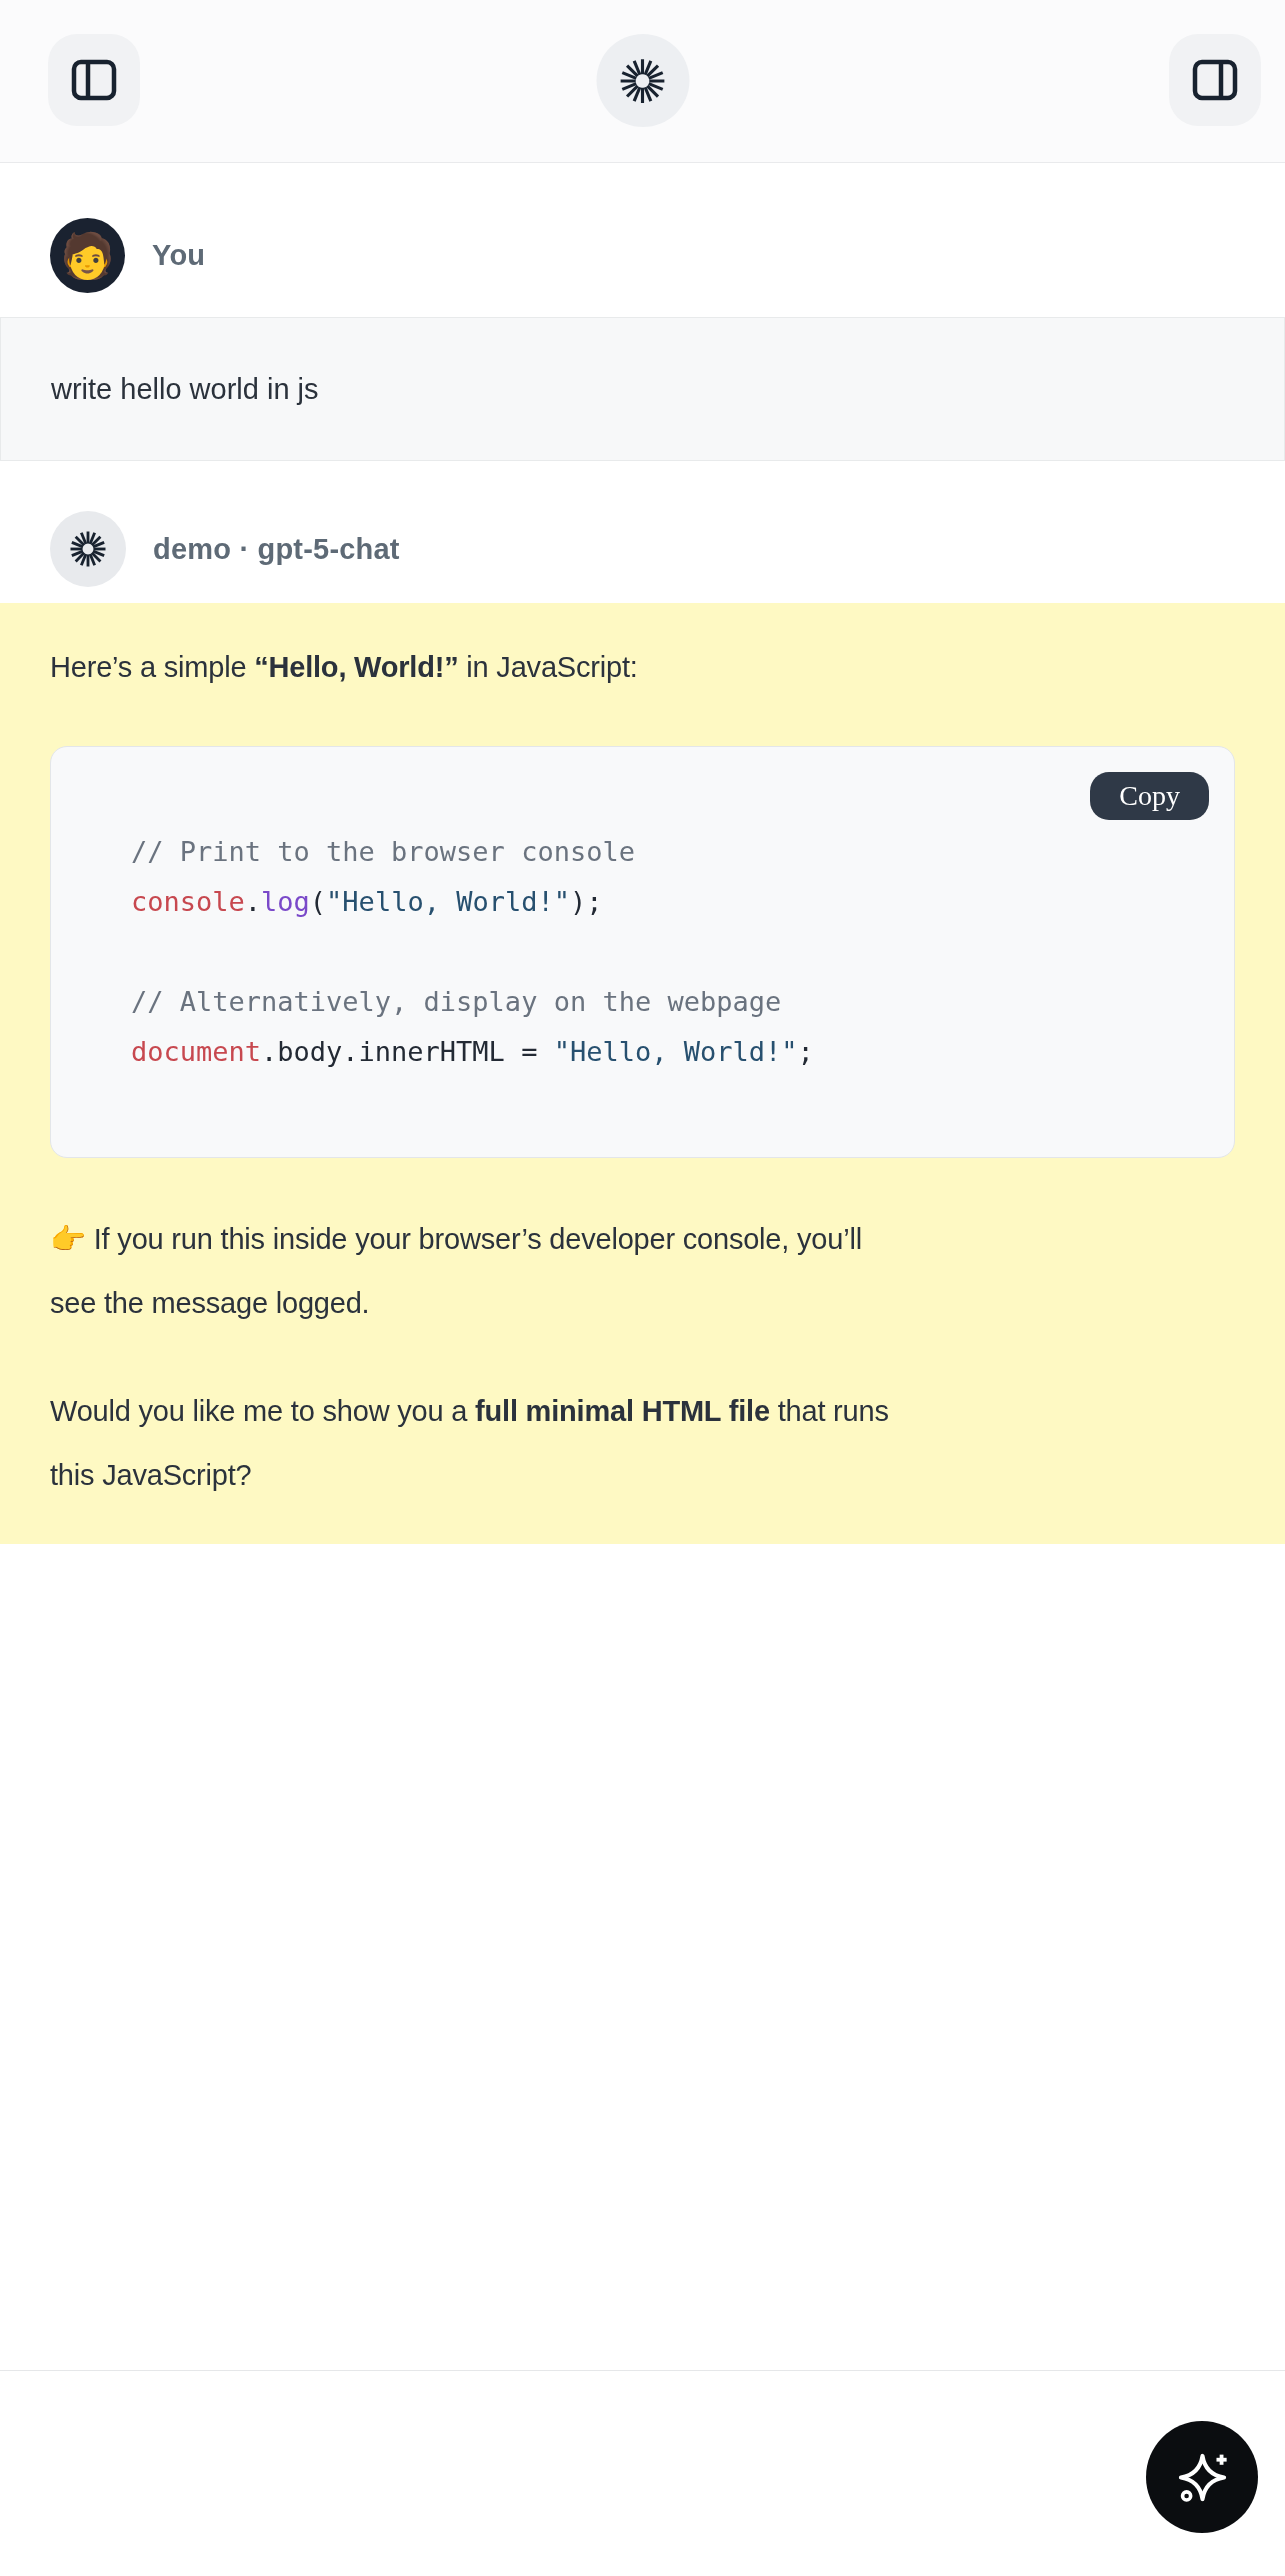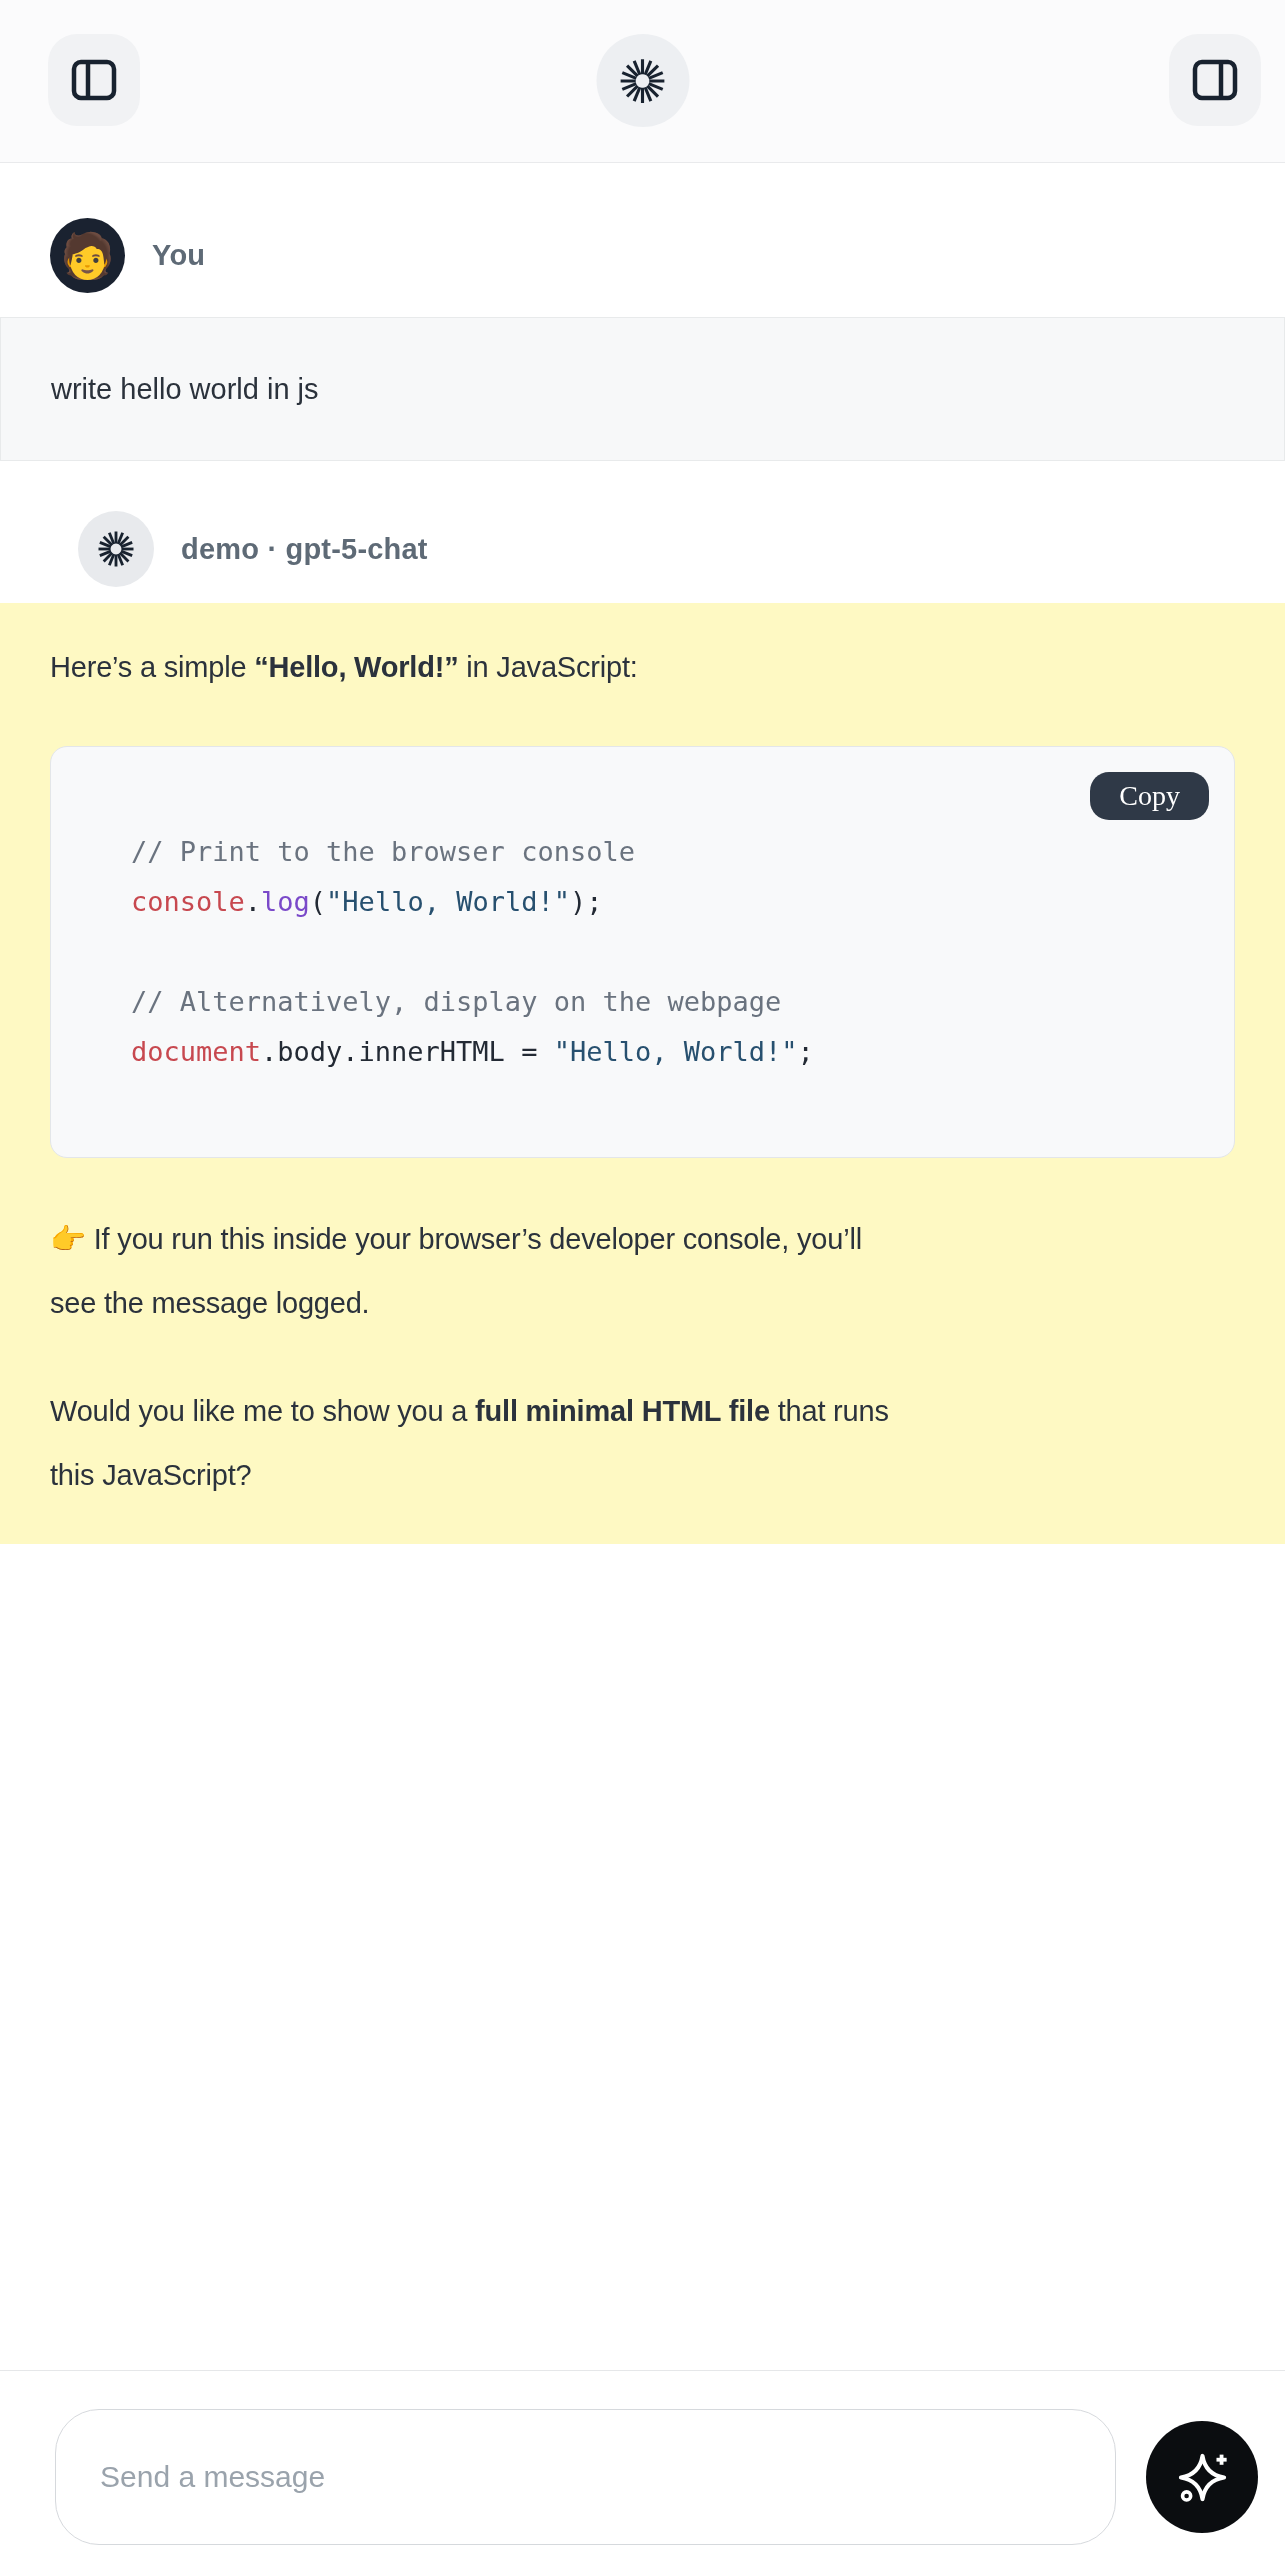--- a/index.html
+++ b/index.html
@@ -21,21 +21,21 @@
   .hbtn.right{right:24px;}
   .hcircle{
     position:absolute;top:34px;left:50%;transform:translateX(-50%);
     width:93px;height:93px;border-radius:50%;background:#edeff2;border:none;
     display:flex;align-items:center;justify-content:center;cursor:pointer;padding:0;
   }
   .icon-dark{stroke:#18222f;}
   
   .row{display:flex;align-items:center;gap:27px;padding:0 50px;}
   .row.user{margin-top:55px;}
-  .row.assistant{margin-top:50px;margin-left:28px;}
+  .row.assistant{margin-top:50px;}
   .avatar{
     width:75px;height:75px;border-radius:50%;background:#1a2230;
     display:flex;align-items:center;justify-content:center;flex:0 0 auto;
     font-size:44px;line-height:1;
   }
   .avatar.bot{width:76px;height:76px;background:#e8eaed;}
   .sender{font-size:29px;font-weight:700;color:#5e6a76;letter-spacing:0.2px;}
   
   .user-band{
     margin-top:24px;background:#f7f8f9;border:1px solid #e8eaeb;
@@ -187,21 +187,20 @@
   </div>
 
   <div class="followup">
     <div class="md-line"><span>Would you like me to show you a </span><b>full minimal HTML file</b><span> that runs</span></div>
     <div class="md-line">this JavaScript?</div>
   </div>
 
 </div>
 
 <div class="footer">
-  <input class="composer-input" type="text" value="" placeholder="Send a message" style="">
   <button class="send-btn">
     <span style="display:flex;">
       <svg width="61" height="61" viewBox="0 0 48 48" fill="none" stroke="#ffffff">
         <path d="M24 7 C25.6 17,31 22.4,41 24 C31 25.6,25.6 31,24 41 C22.4 31,17 25.6,7 24 C17 22.4,22.4 17,24 7 Z" stroke-width="3.2" stroke-linejoin="round"></path>
         <line x1="39" y1="6" x2="39" y2="14" stroke-width="3"></line>
         <line x1="35" y1="10" x2="43" y2="10" stroke-width="3"></line>
         <circle cx="11.5" cy="38.5" r="3.2" stroke-width="2.8"></circle>
       </svg>
     </span>
   </button>

